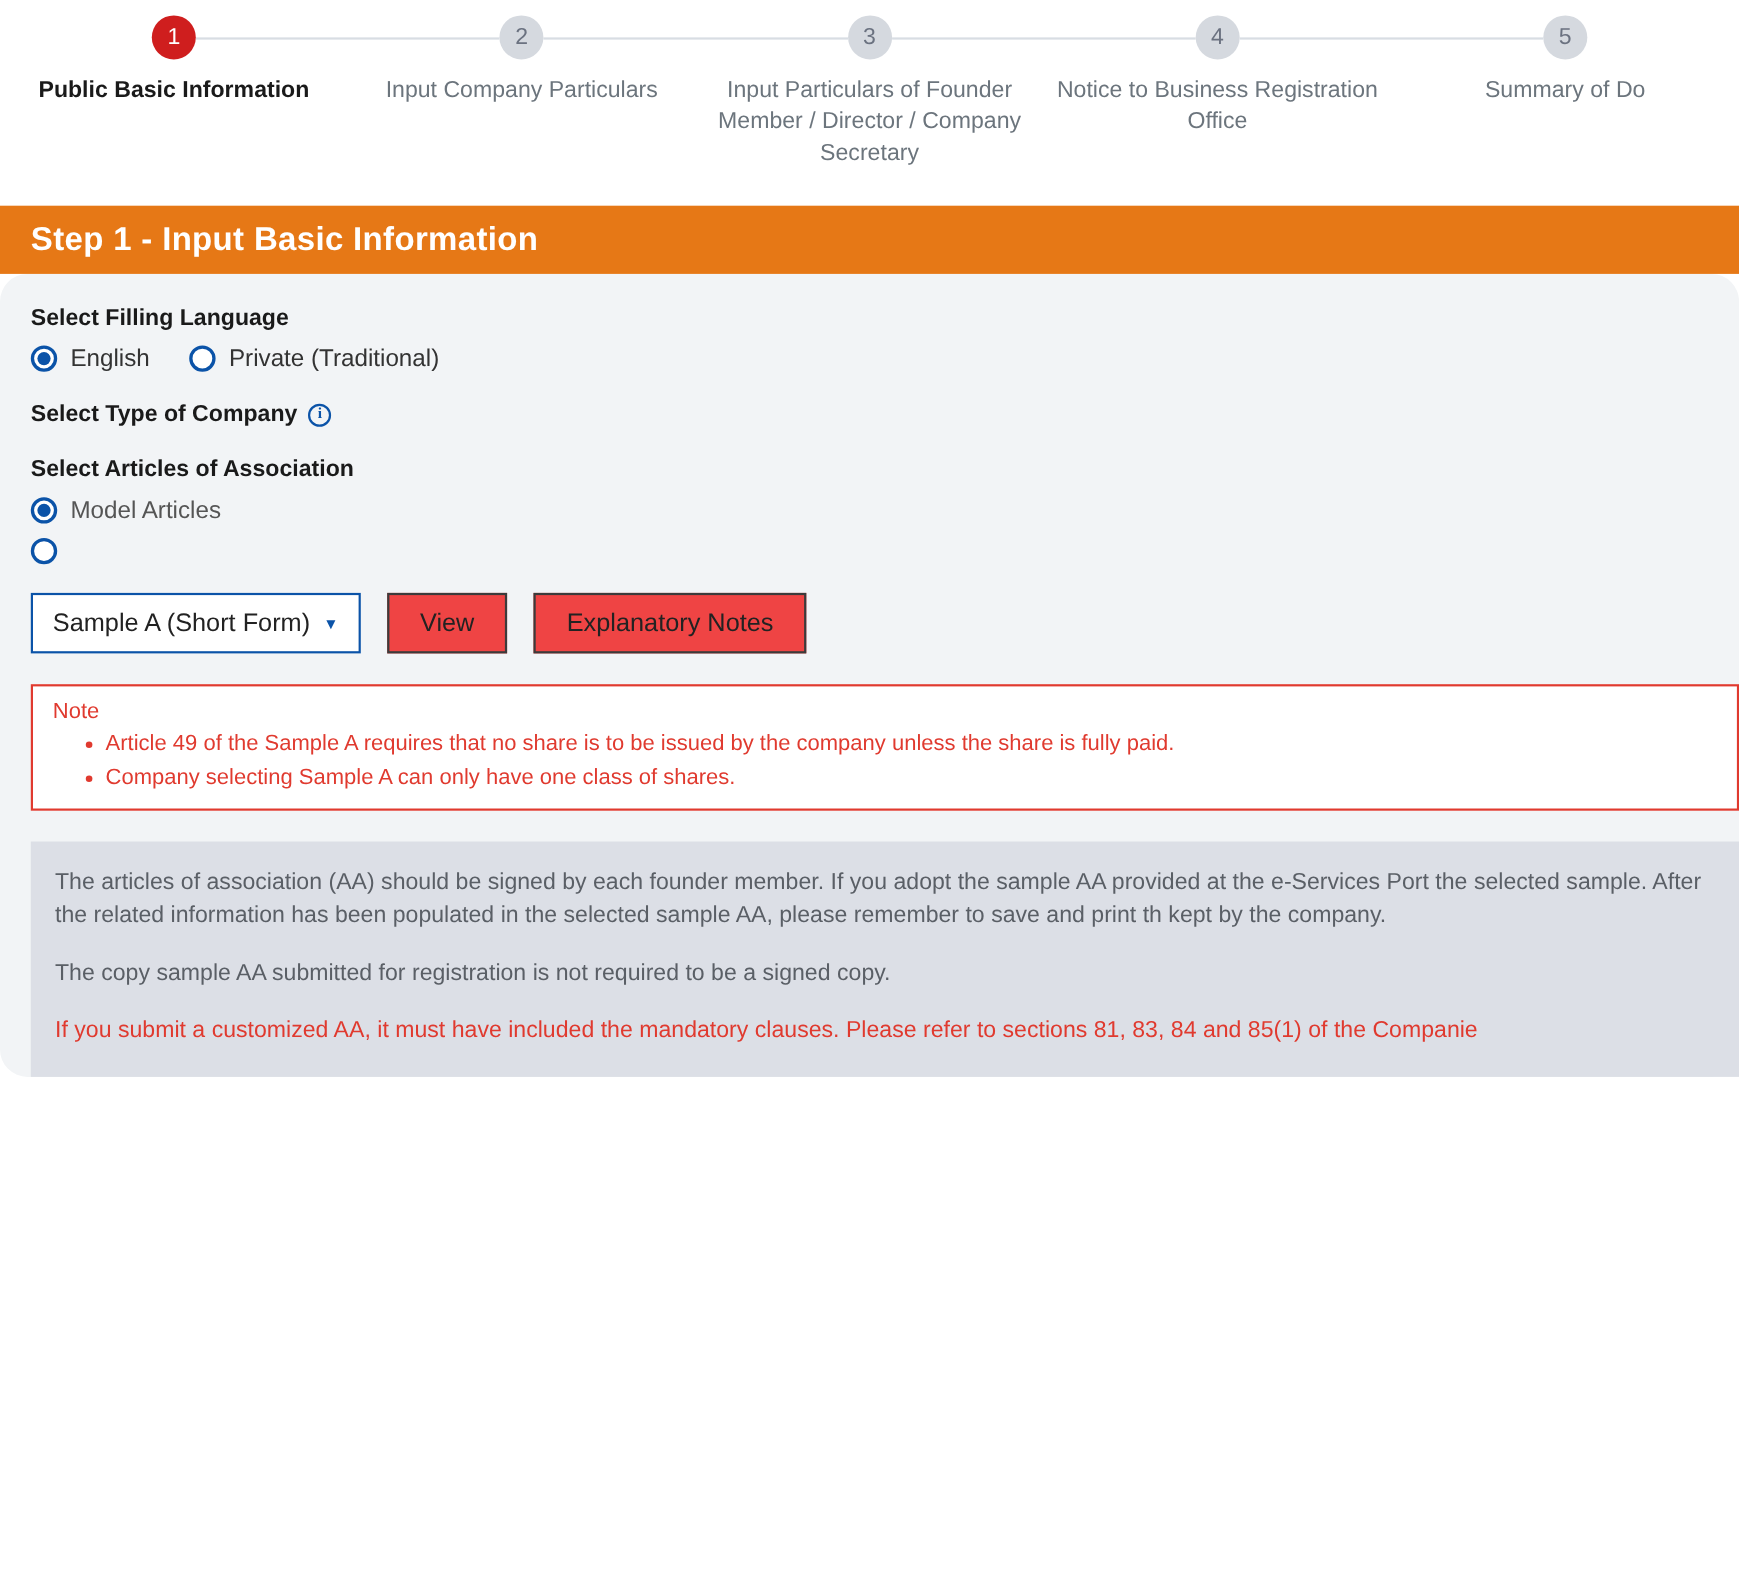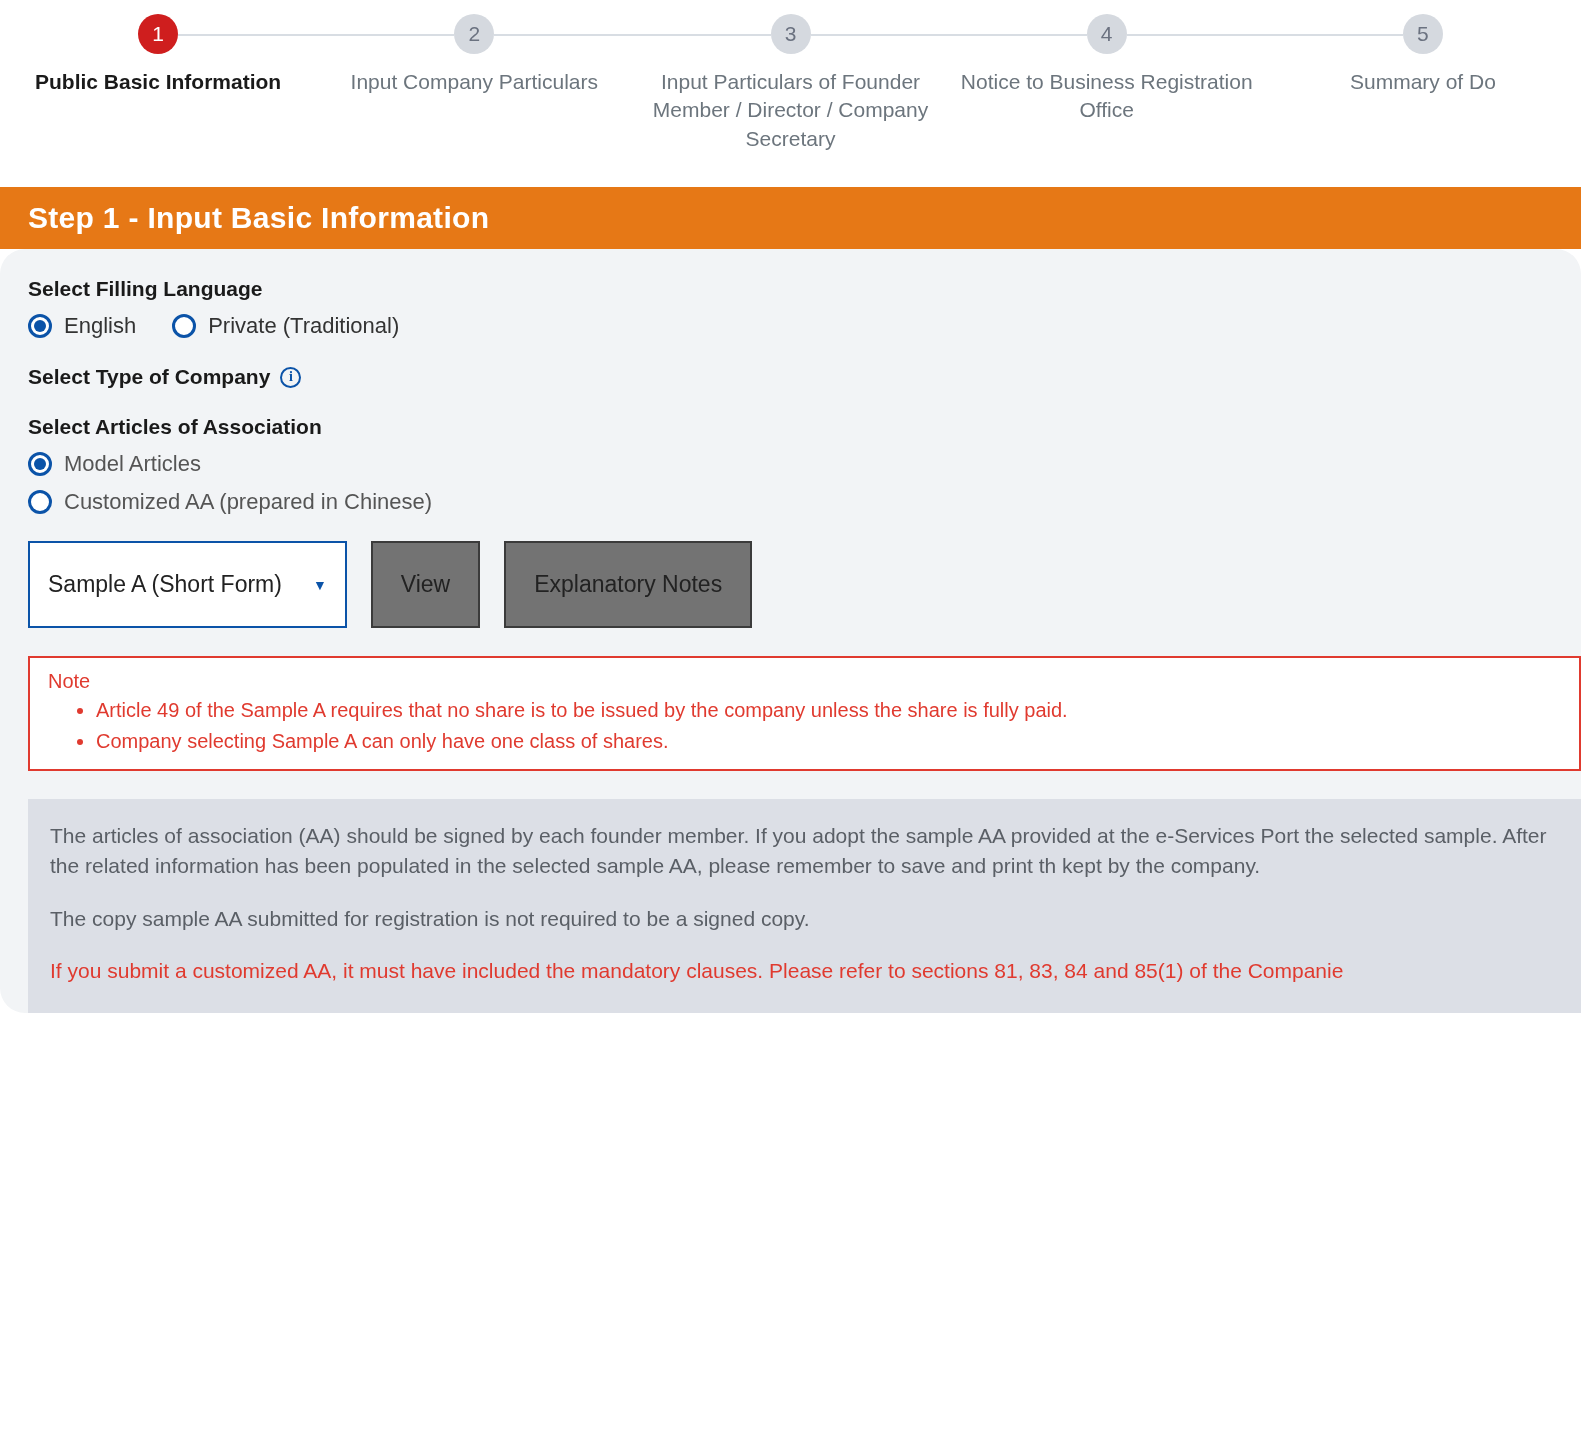--- a/index.html
+++ b/index.html
@@ -50,25 +50,25 @@
     width:24px; height:24px; border:3px solid var(--blue); border-radius:50%;
     display:inline-flex; align-items:center; justify-content:center; background:#fff;
     flex-shrink:0;
   }
   .radio.selected .dot::after { content:""; width:12px; height:12px; border-radius:50%; background:var(--blue); }
   .radio.grey-text span.lbl { color:#555; }
   
   .action-row { display:flex; gap:24px; align-items:stretch; margin-top:6px; }
   .select-btn {
     border:2px solid var(--blue); background:#fff; padding:12px 18px;
-    font-size:23px; color:#222; display:flex; align-items:center; gap:31px; cursor:pointer;
+    font-size:23px; color:#222; display:flex; align-items:center; gap:12px; cursor:pointer;
   }
   .select-btn .caret { color:var(--blue); font-size:14px; }
   .btn {
-    border:2px solid var(--border); background:#737373; padding:28px 28px;
+    border:2px solid var(--border); background:#ef4444; padding:12px 28px;
     font-size:23px; color:#222; cursor:pointer;
   }
   
   .note-box { border:2px solid var(--red-text); background:#fff; margin-top:28px;
     padding:12px 18px 14px; color:var(--red-text); font-size:20px; }
   .note-box .note-title { margin-bottom:4px; }
   .note-box ul { list-style:disc; padding-left:48px; }
   .note-box li { margin-top:4px; line-height:1.35; }
   
   .info-panel { background:var(--info-bg); margin-top:28px; padding:22px 22px 26px;
@@ -131,21 +131,20 @@
 
   <div class="group">
     <div class="group-label">Select Articles of Association</div>
     <div class="radio-col">
       <label class="radio selected grey-text">
         <span class="dot"></span>
         <span class="lbl">Model Articles</span>
       </label>
       <label class="radio grey-text">
         <span class="dot"></span>
-        <span class="lbl">Customized AA (prepared in Chinese)</span>
       </label>
     </div>
   </div>
 
   <div class="action-row">
     <div class="select-btn">
       <span>Sample A (Short Form)</span>
       <span class="caret">▼</span>
     </div>
     <button type="button" class="btn">View</button>

